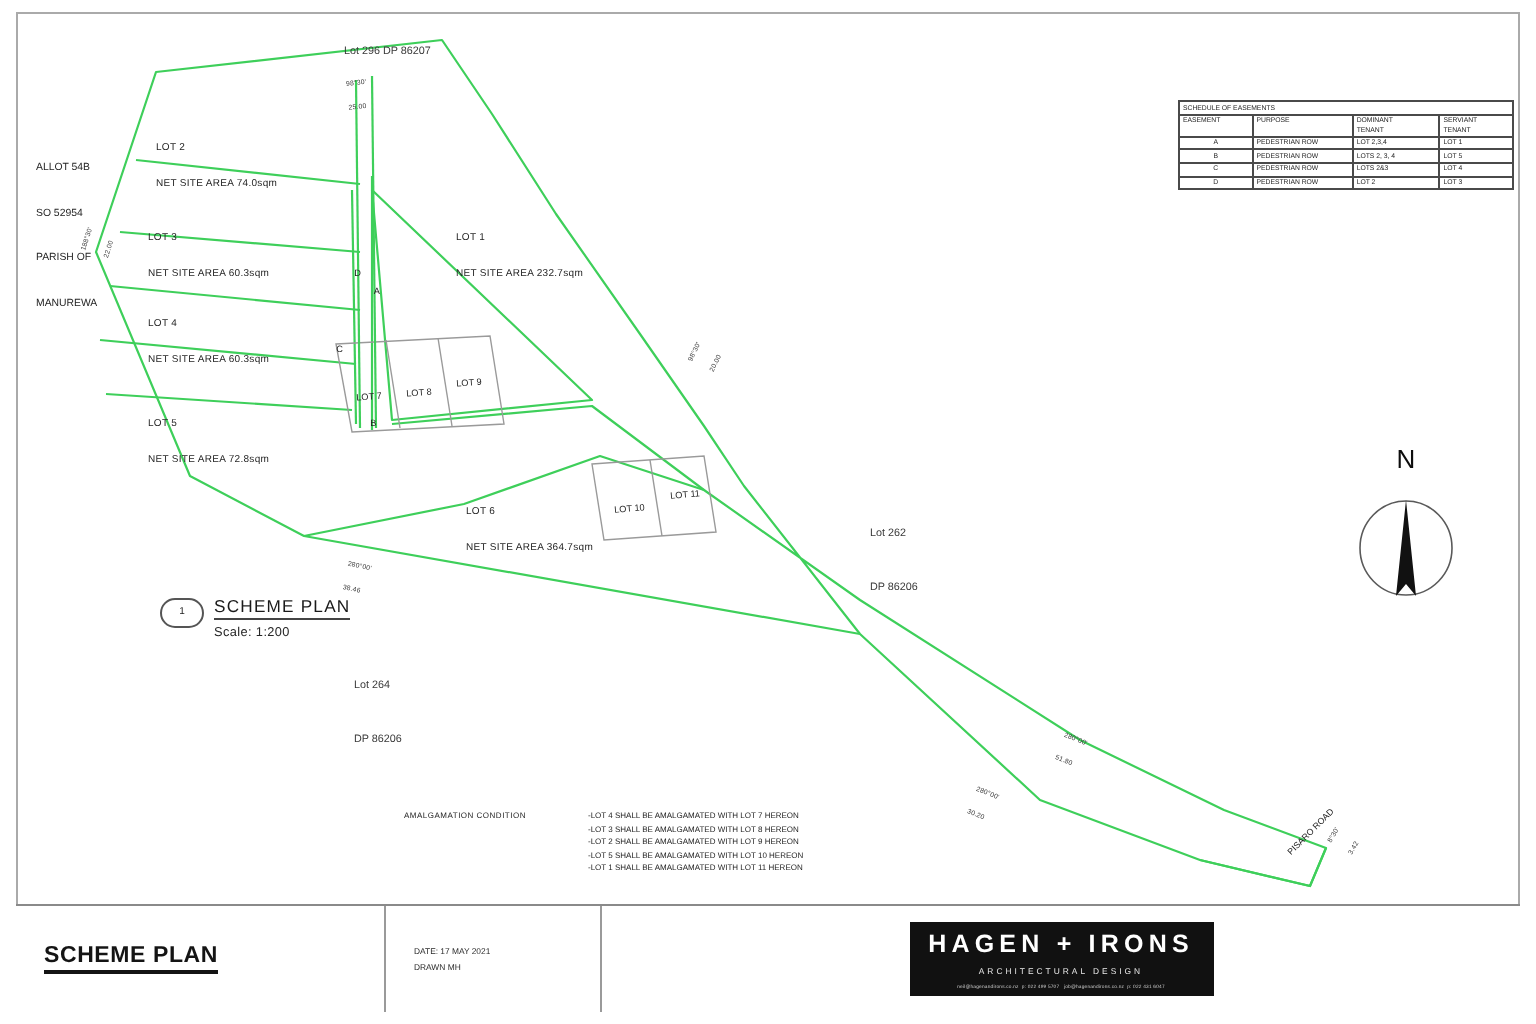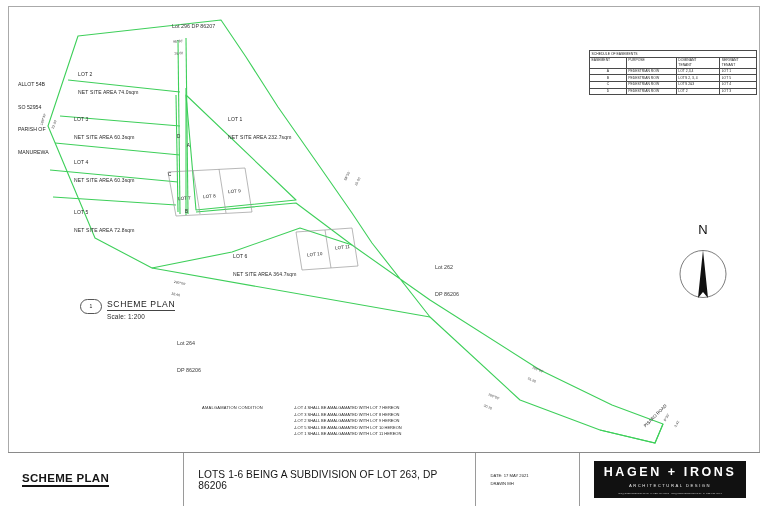--- a/index.html
+++ b/index.html
@@ -476,23 +476,20 @@
       <div>-LOT 2 SHALL BE AMALGAMATED WITH LOT 9 HEREON</div>
       <div>-LOT 5 SHALL BE AMALGAMATED WITH LOT 10 HEREON</div>
       <div>-LOT 1 SHALL BE AMALGAMATED WITH LOT 11 HEREON</div>
     </div>
   </div>
 
   <div id="title-block">
     <div class="tb-cell" id="tb-scheme">
       <div class="t">SCHEME PLAN</div>
     </div>
-    <div class="tb-cell tb-sep" id="tb-desc">
-      <div class="t">LOTS 1-6 BEING A SUBDIVISION OF LOT 263, DP 86206</div>
-    </div>
     <div class="tb-cell tb-sep" id="tb-meta">
       <div class="t">
         <div>DATE: 17 MAY 2021</div>
         <div>DRAWN MH</div>
       </div>
     </div>
     <div class="tb-cell tb-sep" id="tb-logo">
       <div class="logo-box">
         <div class="brand">HAGEN + IRONS</div>
         <div class="tagline">ARCHITECTURAL DESIGN</div>

